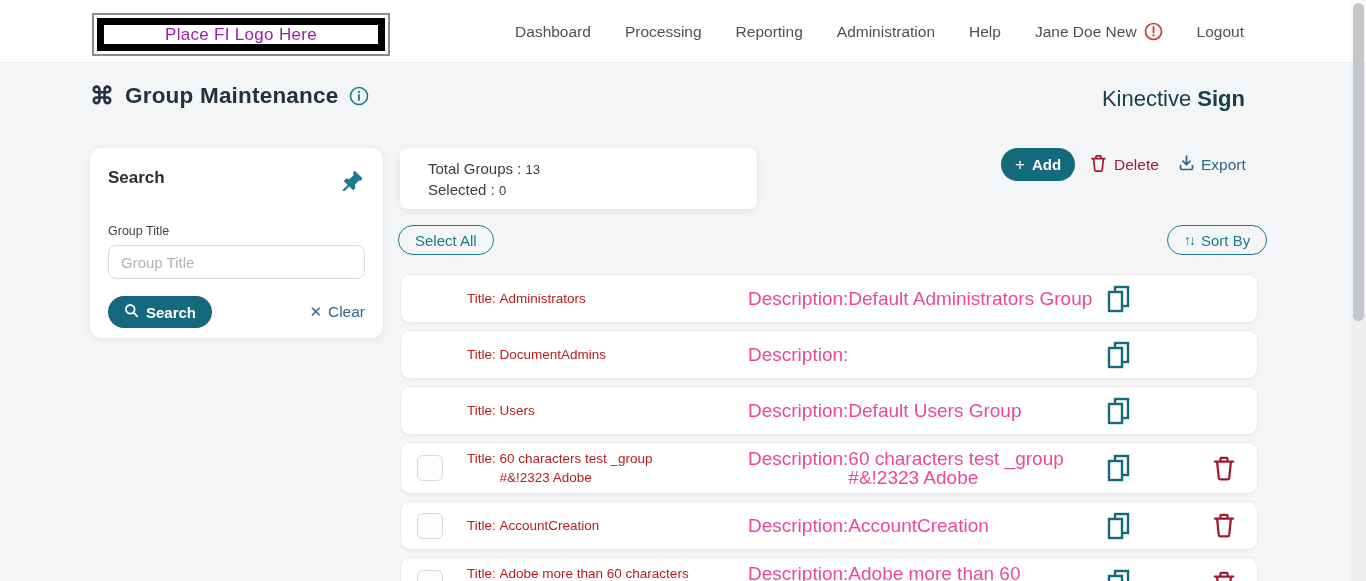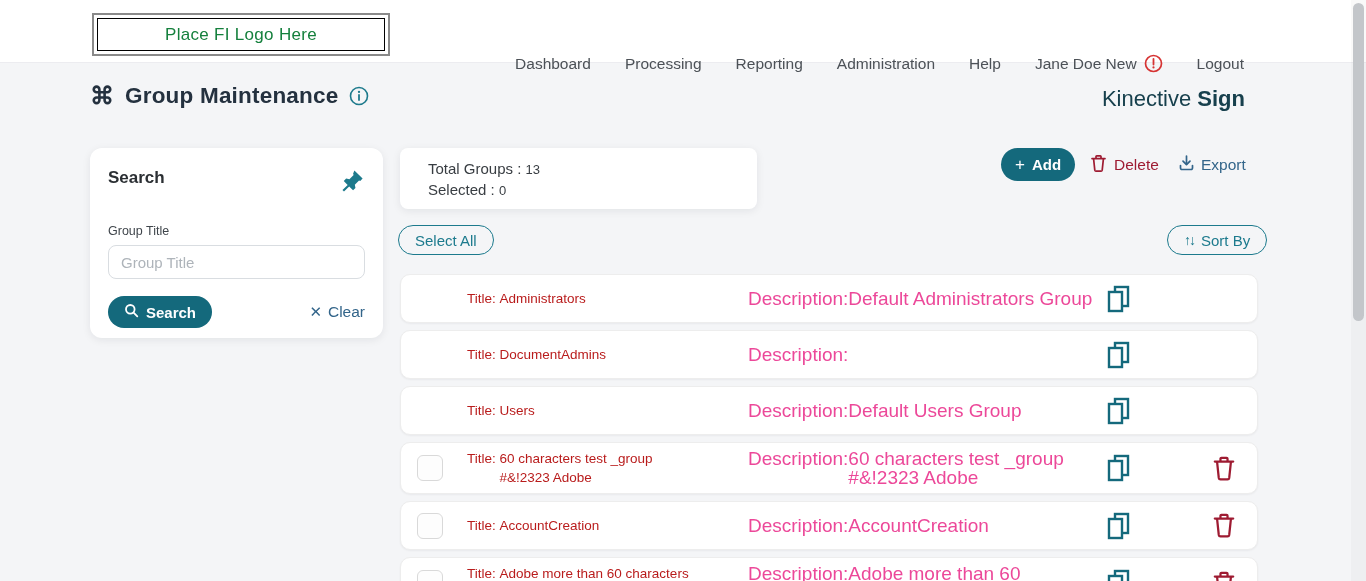--- a/index.html
+++ b/index.html
@@ -15,27 +15,27 @@
     position:absolute; left:0; top:0; width:1366px; height:63px;
     background:#ffffff; border-bottom:1px solid #ececf0;
   }
   .logo-box {
     position:absolute; left:92px; top:13px; width:298px; height:43px;
     border:2px solid #8a8a8a; background:#fff;
     display:flex; align-items:center; justify-content:center;
   }
   .logo-box .inner {
     width:calc(100% - 6px); height:calc(100% - 6px);
-    border:1px solid #000000;
+    border:7px solid #000000;
     display:flex; align-items:center; justify-content:center;
-    font-size:17px; color:#15803d; letter-spacing:.3px;
+    font-size:17px; color:#a21caf; letter-spacing:.3px;
   }
   .nav {
     position:absolute; right:122px; top:0; height:63px;
-    display:flex; align-items:center; gap:34px;margin-top:32px;
+    display:flex; align-items:center; gap:34px;
   }
   .nav a, .nav .nav-user {
     font-size:15.5px; color:#4c5157; text-decoration:none; cursor:pointer;
     display:flex; align-items:center; gap:7px; white-space:nowrap;
   }
   .alert-icon svg { display:block; }
   
   .page-title {
     position:absolute; left:90px; top:83px;
     display:flex; align-items:center; gap:11px;

